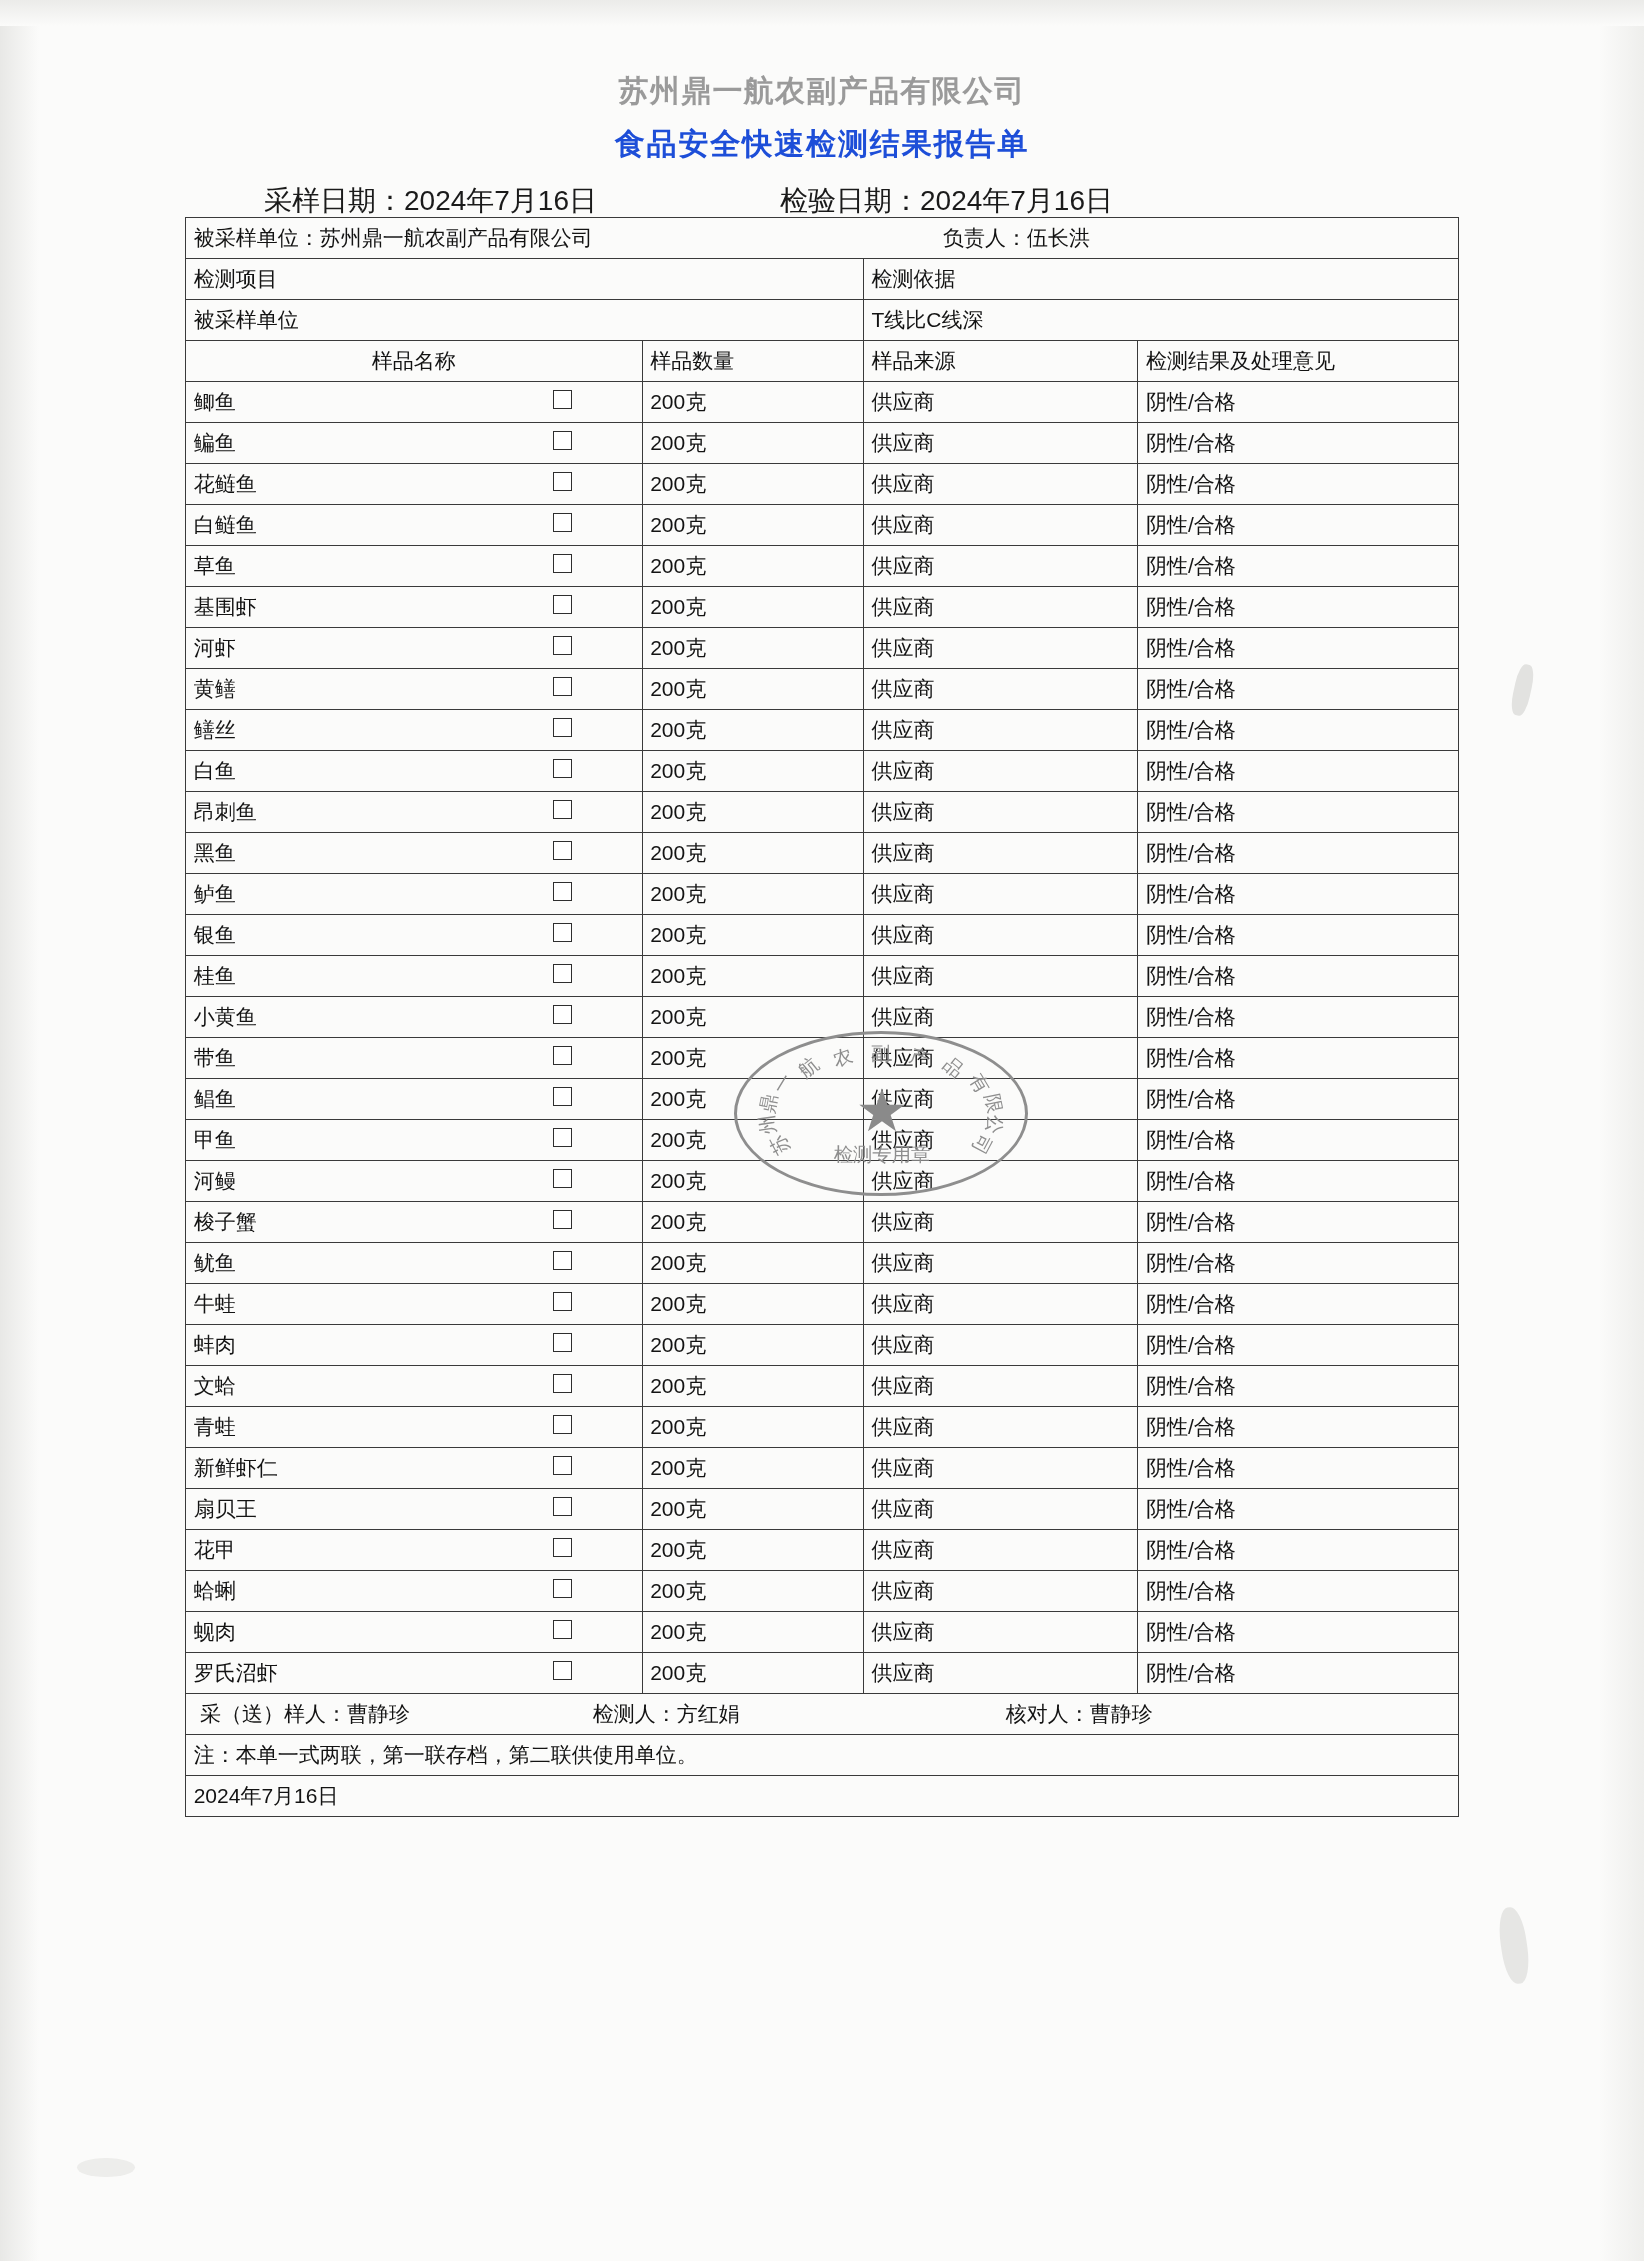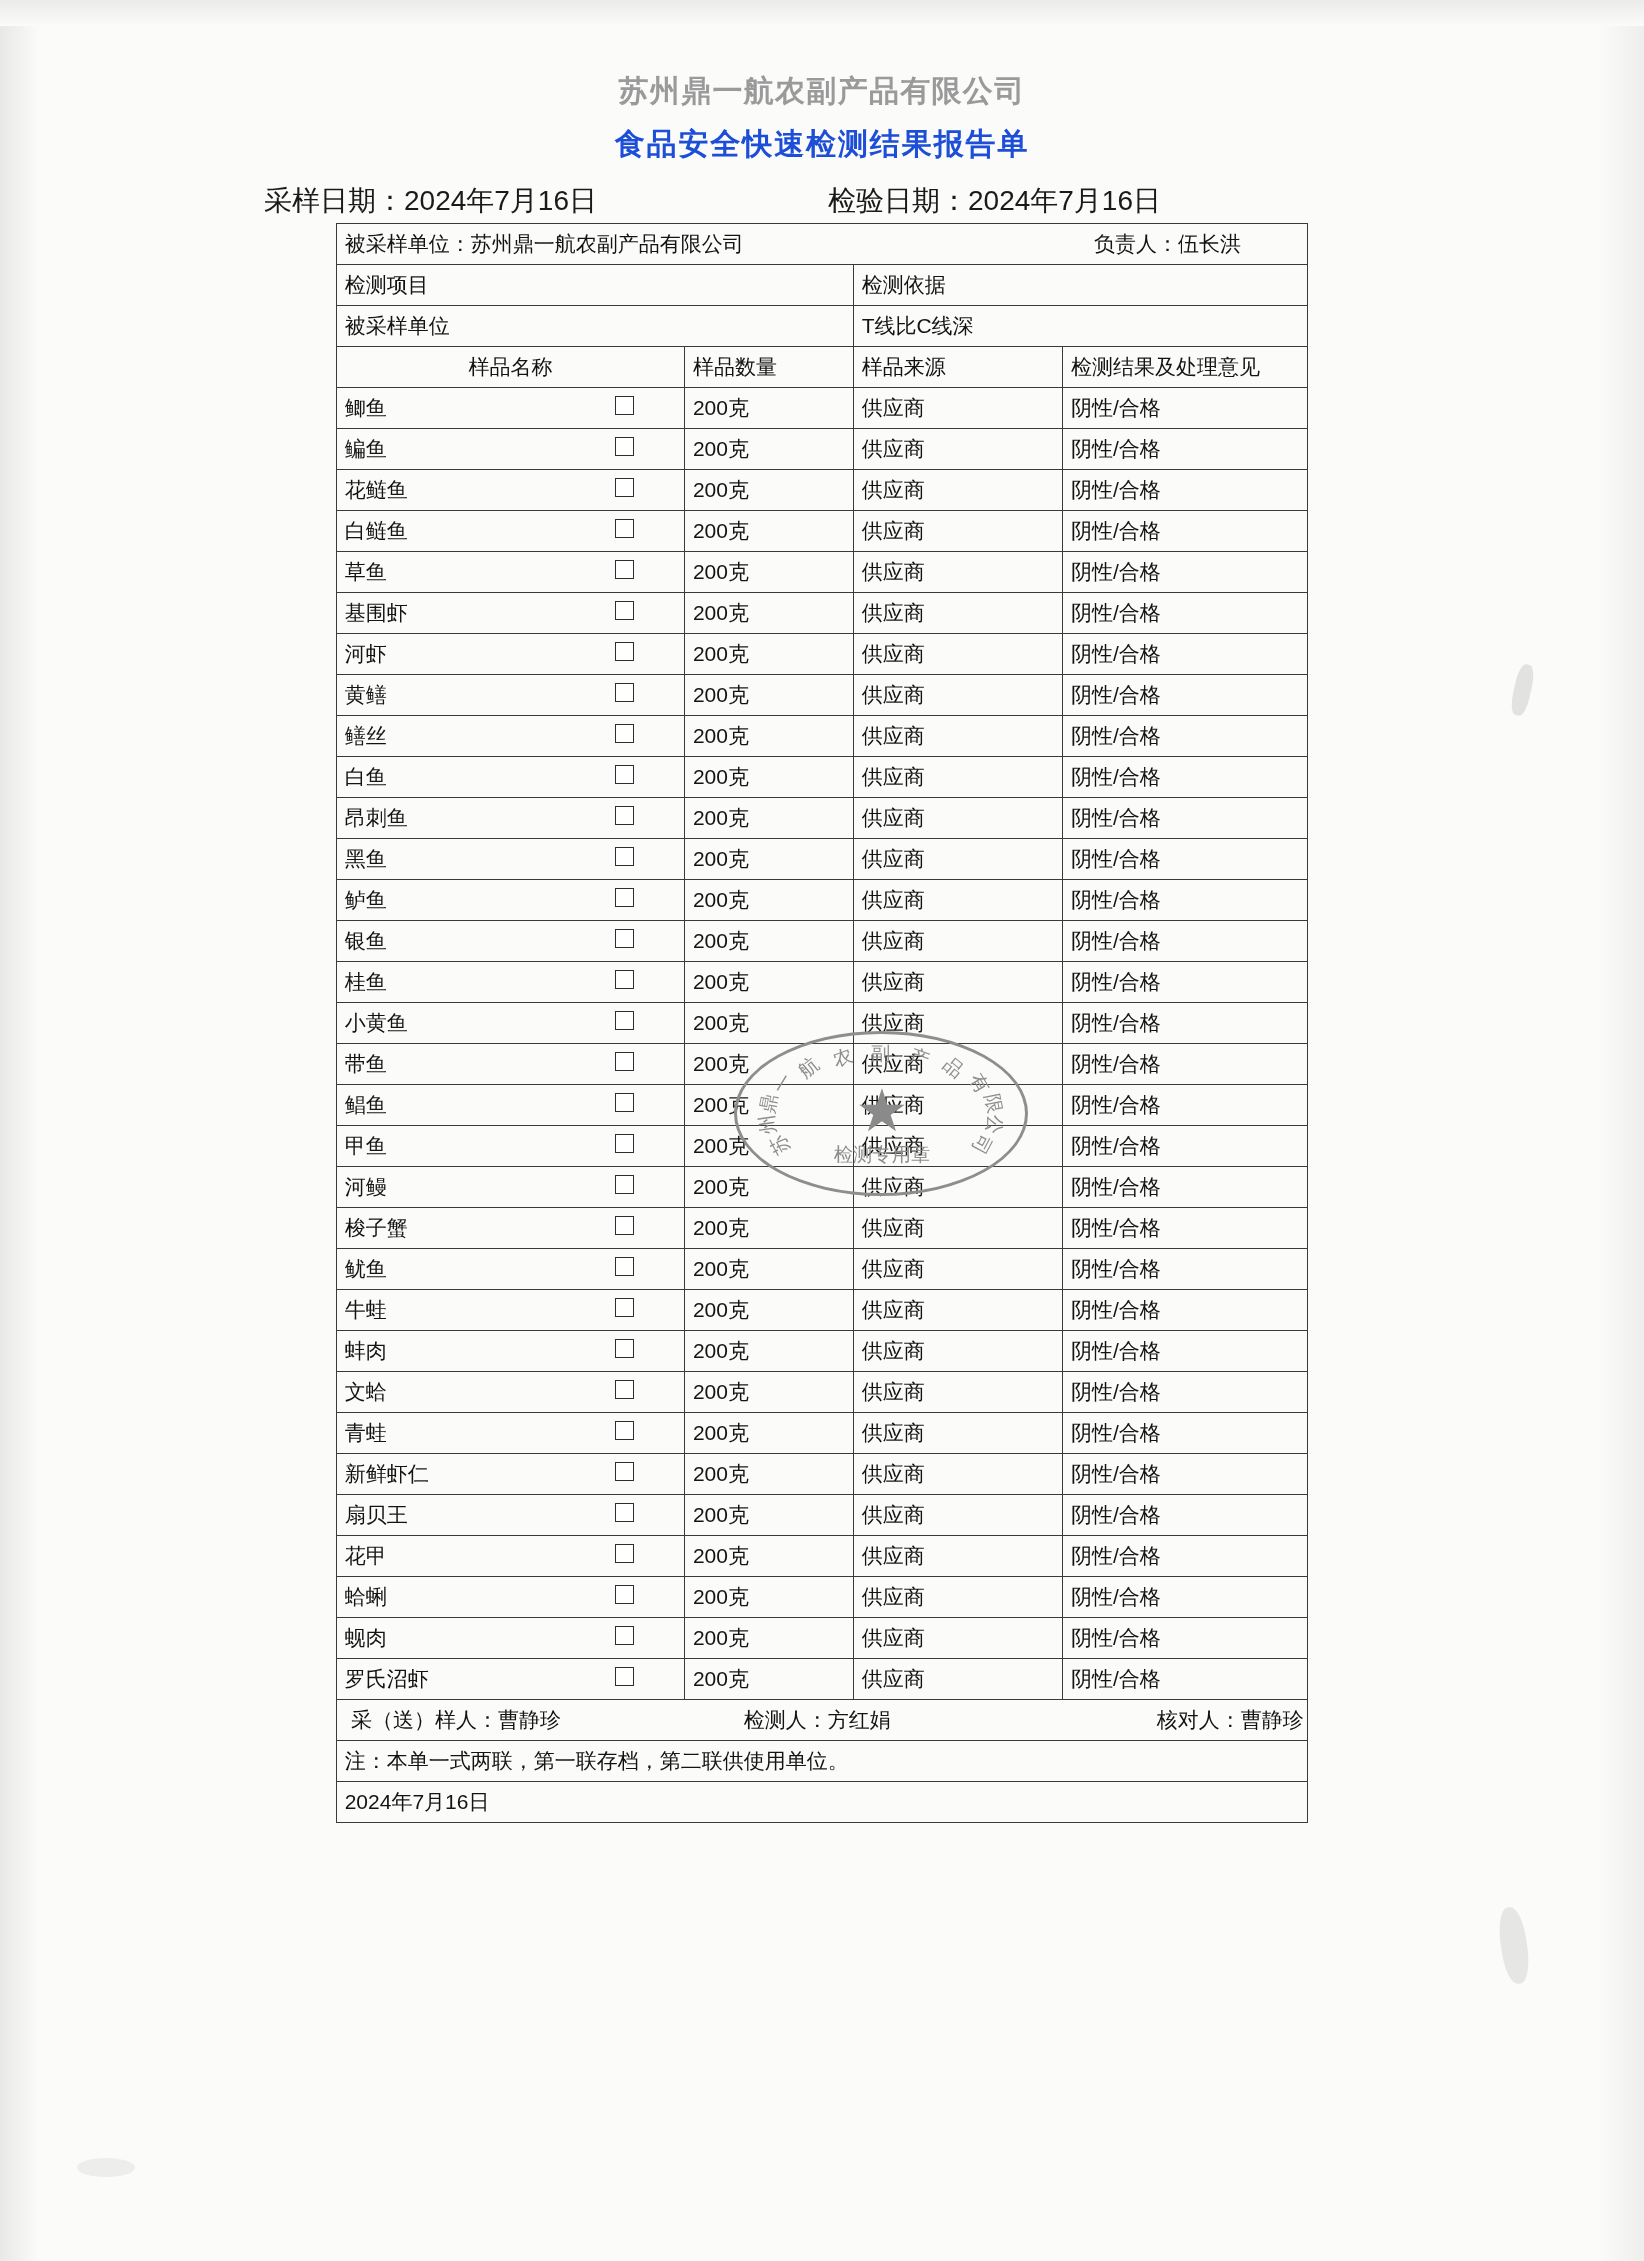--- a/index.html
+++ b/index.html
@@ -69,29 +69,29 @@
     color: #1a1a1a;
   }
   .date-sample {
     position: absolute;
     left: 264px;
     top: 0;
     white-space: nowrap;
   }
   .date-test {
     position: absolute;
-    left: 828px;
+    left: 780px;
     top: 0;
     white-space: nowrap;
     text-align: right;
   }
   table.report {
     border-collapse: collapse;
-    margin: 9px auto 0 auto;
-    width: 972px;
+    margin: 3px auto 0 auto;
+    width: 1274px;
     table-layout: fixed;
     background: transparent;
   }
   table.report td {
     border: 1.3px solid #3a3a3a;
     font-size: 21px;
     color: #131313;
     padding: 3.9px 7.7px;
     height: 41px;
     vertical-align: middle;

